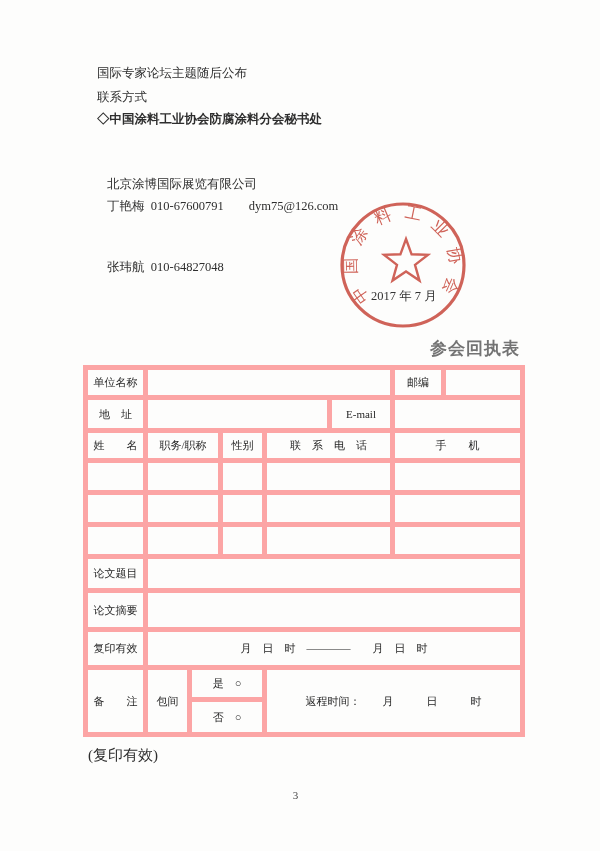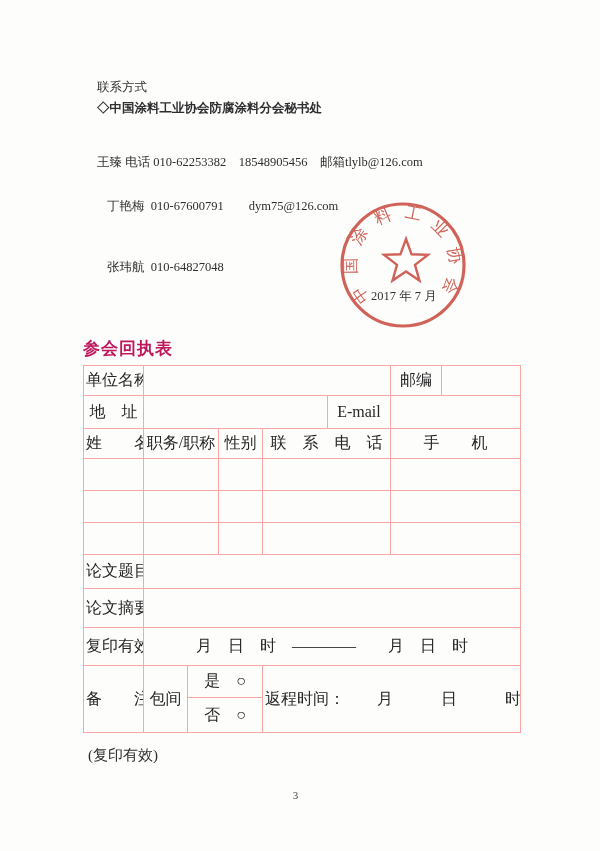--- a/index.html
+++ b/index.html
@@ -22,52 +22,53 @@
   .sig-line {
     position:absolute; font-size:12.5px; color:#333;
     white-space:pre; z-index:3;
   }
   .seal {
     position:absolute; left:336px; top:198px;
     width:136px; height:136px; z-index:2; opacity:0.85;
   }
   .form-title {
     position:absolute; left:83px; top:337px; width:437px;
-    text-align:left; font-size:17px; font-weight:bold;
-    letter-spacing:1px; color:#be185d;
+    text-align:right; font-size:17px; font-weight:bold;
+    letter-spacing:1px; color:#737373;
   }
   table.reply {
     position:absolute; left:83px; top:365px;
     width:437px; border-collapse:collapse; table-layout:fixed;
     background:transparent;
   }
   table.reply td {
-    border:1px solid #fca5a5;
-    font-size:16px; color:#262626;
+    border:5px solid #fca5a5;
+    font-size:11px; color:#262626;
     text-align:center; vertical-align:middle;
     padding:0 2px; white-space:pre; overflow:hidden;
   }
   td.left { text-align:left; padding-left:10px; }
   .copy-note {
     position:absolute; left:88px; top:746px;
     font-size:15px; color:#2e2e2e; white-space:pre;
   }
   .page-number {
     position:absolute; left:0; top:789px; width:591px;
     text-align:center; font-size:11px; color:#444;
   }
 </style>
 </head>
 <body>
 
 <div class="page">
 
-  <div class="line" style="left:97px; top:80px;">联系方式</div>
-  <div class="line bold" style="left:97px; top:101px;">◇中国涂料工业协会防腐涂料分会秘书处</div>
-  <div class="line" style="left:97px; top:155px;">王臻 电话 010-62253382　18548905456　邮箱tlylb@126.com</div>
+  <div class="line" style="left:97px; top:66px;">国际专家论坛主题随后公布</div>
+  <div class="line" style="left:97px; top:90px;">联系方式</div>
+  <div class="line bold" style="left:97px; top:112px;">◇中国涂料工业协会防腐涂料分会秘书处</div>
+  <div class="line" style="left:107px; top:177px;">北京涂博国际展览有限公司</div>
   <div class="line" style="left:107px; top:199px;">丁艳梅  010-67600791　　dym75@126.com</div>
   <div class="line" style="left:107px; top:221px;margin-top:39px;">张玮航  010-64827048</div>
 
   <svg class="seal" viewBox="0 0 136 136">
     <circle cx="67" cy="67" r="61" fill="none" stroke="#c8493d" stroke-width="3.2"></circle>
     <path d="M70,41 L75.6,56.3 L91.9,56.9 L79,66.9 L83.5,82.6 L70,73.5 L56.5,82.6 L61,66.9 L48.1,56.9 L64.4,56.3 Z" fill="none" stroke="#c8493d" stroke-width="2.4"></path>
     <defs>
       <path id="sealArc" d="M 33.8,100.2 A 47,47 0 1 1 100.2,100.2" fill="none"></path>
     </defs>
     <text font-size="16.5" fill="#c8493d" font-family="Liberation Serif, serif">

